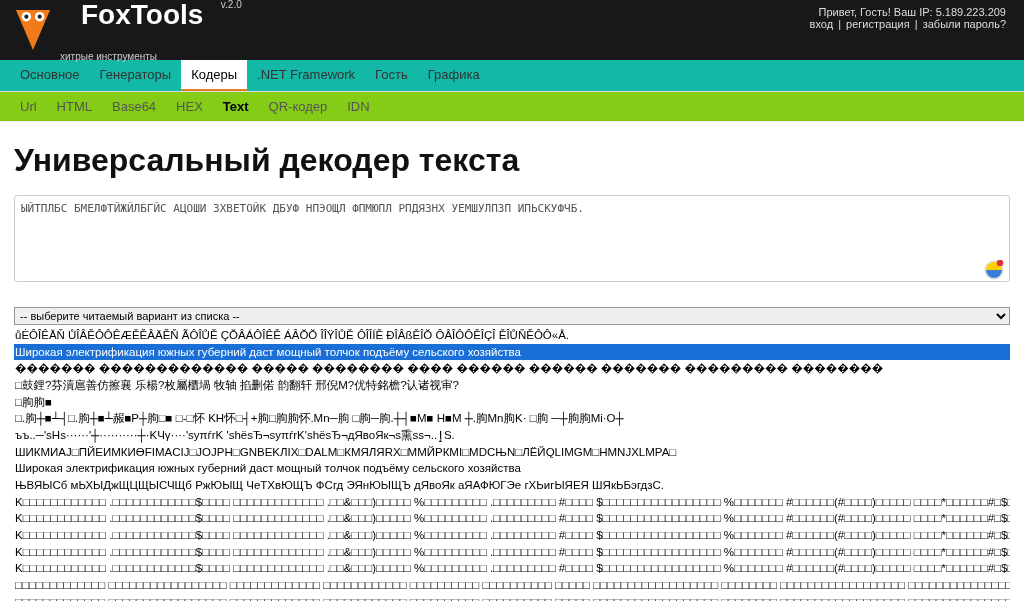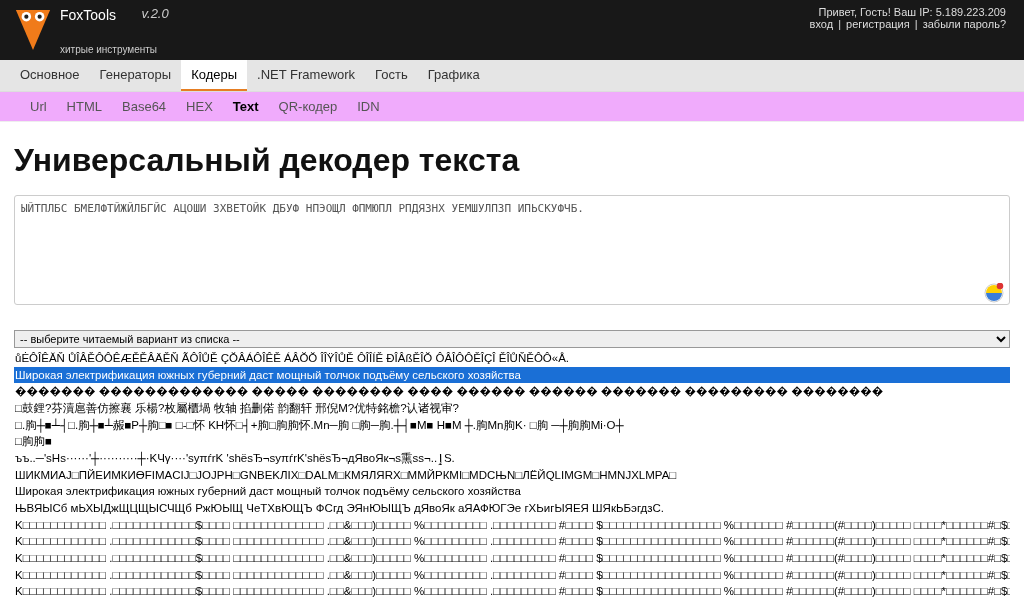--- a/index.html
+++ b/index.html
@@ -2,40 +2,40 @@
 <html><head>
 <meta charset="utf-8">
 <style>
 * { margin: 0; padding: 0; box-sizing: border-box; }
 body { font-family: Arial, sans-serif; background: #fff; width: 1024px; height: 601px; overflow: hidden; }
 
 .header { background: #181818; height: 60px; display: flex; align-items: center; padding: 0 12px 0 14px; position: relative; }
 .logo-wrap { display: flex; align-items: center; }
 .logo-icon { width: 38px; height: 44px; margin-right: 8px; }
 .logo-text { color: #fff; }
-.brand { font-size: 14px; font-weight: 400; display: inline-block; }
-.version { font-size: 13px; color: #ccc; vertical-align: top; margin-left: 21px; font-style: italic; }
+.brand { font-size: 28px; font-weight: 700; display: inline-block; margin-left: 21px; }
+.version { font-size: 10px; color: #ccc; vertical-align: top; margin-left: 13px; }
 .tagline { font-size: 10px; color: #ccc; margin-top: 20px; }
 .header-right { position: absolute; right: 18px; top: 6px; text-align: right; font-size: 11px; color: #ddd; }
 .header-right a { color: #ddd; text-decoration: none; }
 .header-right .sep { margin: 0 2px; }
 
-.nav-main { background: #e5e5e5; border-bottom: 1px solid #ddd; display: flex; padding: 0 10px; }
+.nav-main { background: #14b8a6; border-bottom: 1px solid #ddd; display: flex; padding: 0 10px; }
 .nav-main .nav-item { padding: 7px 10px; font-size: 13px; color: #333; cursor: pointer; }
 .nav-main .nav-item.active { background: #fff; border-bottom: 2px solid #e67e22; color: #000; }
 
-.nav-sub { background: #f0abfc; border-bottom: 1px solid #eee; display: flex; padding: 0 20px; }
+.nav-sub { background: #84cc16; border-bottom: 1px solid #eee; display: flex; padding: 0 10px; }
 .nav-sub .nav-item { padding: 7px 10px; font-size: 13px; color: #555; cursor: pointer; }
 .nav-sub .nav-item.active { font-weight: bold; color: #000; }
 
 .content { padding: 20px 14px 0 14px; }
 h1 { font-size: 32px; font-weight: bold; margin-bottom: 16px; color: #111; }
 
 .textarea-wrap { position: relative; }
-textarea { width: 100%; height: 110px; border: 1px solid #ccc; border-radius: 3px; padding: 6px; font-family: monospace; font-size: 11px; color: #555; resize: none; }
+textarea { width: 100%; height: 87px; border: 1px solid #ccc; border-radius: 3px; padding: 6px; font-family: monospace; font-size: 11px; color: #555; resize: none; }
 .grammar-badge { position: absolute; right: 6px; bottom: 6px; width: 20px; height: 20px; }
 
 select.variant { width: 100%; margin-top: 21px; font-size: 11px; border: 1px solid #999; padding: 1px; }
 
 .decoded-list { margin-top: 2px; font-size: 11.5px; line-height: 1.45; font-family: Arial, sans-serif; color: #000; }
 .decoded-list .row { white-space: nowrap; overflow: hidden; padding: 0 1px; }
 .decoded-list .row.highlight { background: #1a6fd6; color: #fff; }
 
 </style>
 </head>
@@ -103,22 +103,22 @@
 
   <select class="variant">
     <option>-- выберите читаемый вариант из списка --</option>
   </select>
 
   <div class="decoded-list" id="decoded-list">
       <div class="row">ůĖÔÎÊĂŇ ŮÎÂĚÔÔÊÆĚĚÂÄĚŇ ÃÔÎŮĚ ÇŎÂÁÔÎÊĚ ÁÂŎŎ ÎÎŸÎŮĚ ÔÎÎÍĚ ĐÎÂßĚÎŎ ÔÂÎÔÔĚÎÇÎ ĚÎŮŇĚÔÔ«Å.</div>
       <div class="row highlight">Широкая электрификация южных губерний даст мощный толчок подъёму сельского хозяйства</div>
       <div class="row">������� ������������� ����� �������� ���� ������ ������ ������� ��������� ��������</div>
       <div class="row">□鼓鋰?芬瀆扈善仿擦襄 乐楊?枚屬櫃堝 牧轴 掐删偌 韵翻轩 邢倪M?优特銘檐?认诸视审?</div>
+      <div class="row">□朐朐■</div>
       <div class="row">□.朐┼■┴┤□.朐┼■┴赧■P┼朐□■ □-□怀 KH怀□┤+朐□朐朐怀.Mn─朐 □朐─朐.┼┤■M■ H■M ┼.朐Mn朐K· □朐 ─┼朐朐Mi·O┼</div>
-      <div class="row">□朐朐■</div>
       <div class="row">ъъ..─'ѕНѕ······'┼··········┼·KЧγ····'ѕуπѓrK 'ѕhёѕЂ¬ѕуπѓrK'ѕhёѕЂ¬дЯвоЯк¬ѕ熏sѕ¬..ٳS.</div>
       <div class="row">ШИКМИАЈ□ПЙЕИМКИӨFIMACIЈ□ЈОЈРН□GNBEKЛIX□DALM□КМЯЛЯRХ□ММЙРКМI□MDCЊN□ЛЁЙQLIMGM□HMNJXLMPA□</div>
       <div class="row">Широкая электрификация южных губерний даст мощный толчок подъёму сельского хозяйства</div>
       <div class="row">ЊВЯЫСб мЬХЫДжЩЦЩЫСЧЩб РжЮЫЩ ЧеТХвЮЩЪ ФСгд ЭЯнЮЫЩЪ дЯвоЯк аЯАФЮГЭе гХЬигЫЯЕЯ ШЯкЬБэгдзС.</div>
       <div class="row">K□□□□□□□□□□□□ .□□□□□□□□□□□□$□□□□  □□□□□□□□□□□□□ .□□&amp;□□□)□□□□□ %□□□□□□□□□ .□□□□□□□□□ #□□□□ $□□□□□□□□□□□□□□□□□ %□□□□□□□ #□□□□□□(#□□□□)□□□□□ □□□□*□□□□□□#□$□□□.</div>
       <div class="row">K□□□□□□□□□□□□ .□□□□□□□□□□□□$□□□□  □□□□□□□□□□□□□ .□□&amp;□□□)□□□□□ %□□□□□□□□□ .□□□□□□□□□ #□□□□ $□□□□□□□□□□□□□□□□□ %□□□□□□□ #□□□□□□(#□□□□)□□□□□ □□□□*□□□□□□#□$□□□.</div>
       <div class="row">K□□□□□□□□□□□□ .□□□□□□□□□□□□$□□□□  □□□□□□□□□□□□□ .□□&amp;□□□)□□□□□ %□□□□□□□□□ .□□□□□□□□□ #□□□□ $□□□□□□□□□□□□□□□□□ %□□□□□□□ #□□□□□□(#□□□□)□□□□□ □□□□*□□□□□□#□$□□□.</div>
       <div class="row">K□□□□□□□□□□□□ .□□□□□□□□□□□□$□□□□  □□□□□□□□□□□□□ .□□&amp;□□□)□□□□□ %□□□□□□□□□ .□□□□□□□□□ #□□□□ $□□□□□□□□□□□□□□□□□ %□□□□□□□ #□□□□□□(#□□□□)□□□□□ □□□□*□□□□□□#□$□□□.</div>
       <div class="row">K□□□□□□□□□□□□ .□□□□□□□□□□□□$□□□□  □□□□□□□□□□□□□ .□□&amp;□□□)□□□□□ %□□□□□□□□□ .□□□□□□□□□ #□□□□ $□□□□□□□□□□□□□□□□□ %□□□□□□□ #□□□□□□(#□□□□)□□□□□ □□□□*□□□□□□#□$□□□.</div>
       <div class="row">□□□□□□□□□□□□□ □□□□□□□□□□□□□□□□□  □□□□□□□□□□□□□ □□□□□□□□□□□□ □□□□□□□□□□ □□□□□□□□□□ □□□□□ □□□□□□□□□□□□□□□□□□ □□□□□□□□ □□□□□□□□□□□□□□□□□□ □□□□□□□□□□□□□□□□.</div>

